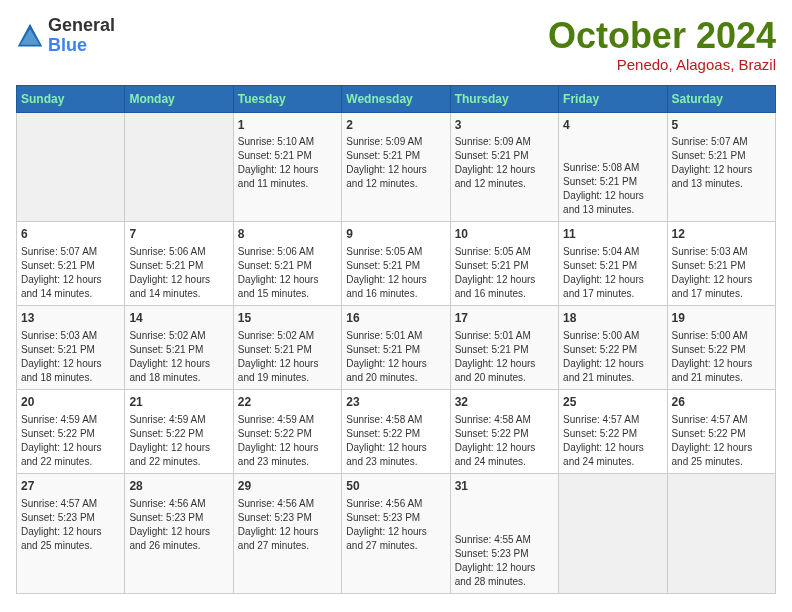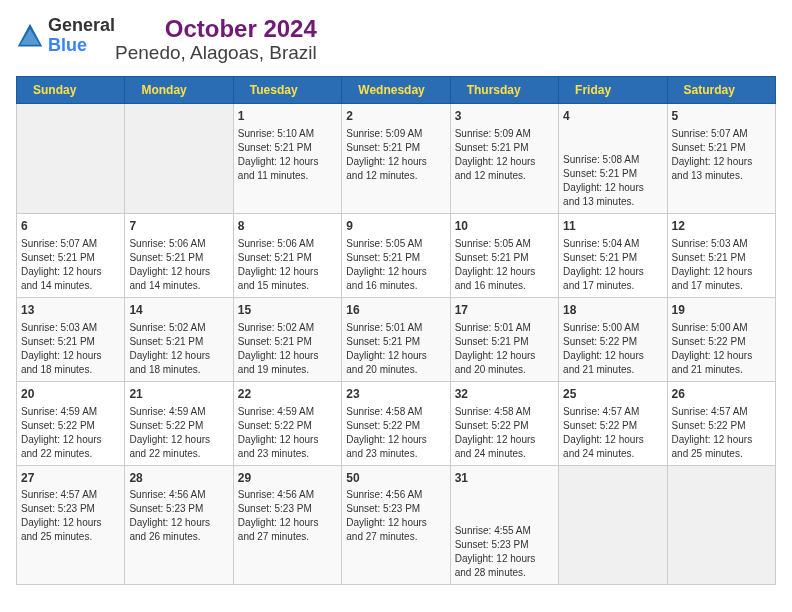--- a/index.html
+++ b/index.html
@@ -5,20 +5,21 @@
     * { box-sizing: border-box; margin: 0; padding: 0; }
     body {
       font-family: Arial, sans-serif;
       background: #fff;
       width: 792px;
       min-height: 612px;
       padding: 16px;
     }
     .header {
       display: flex;
+      justify-content: space-between;
       align-items: flex-start;
       margin-bottom: 12px;
     }
     .logo {
       display: flex;
       align-items: center;
       gap: 4px;
     }
     .logo-text {
       font-size: 18px;
@@ -28,38 +29,38 @@
     .logo-general { color: #333; }
     .logo-blue { color: #3b82f6; }
     .logo-icon {
       width: 28px;
       height: 28px;
     }
     .title-block {
       text-align: right;
     }
     .month-title {
-      font-size: 24px;
+      font-size: 36px;
       font-weight: bold;
-      color: #701a75;
+      color: #4d7c0f;
       line-height: 1.1;
     }
     .location {
-      font-size: 19px;
-      color: #404040;
+      font-size: 15px;
+      color: #b91c1c;
     }
     table {
       width: 100%;
       border-collapse: collapse;
       font-size: 11px;
     }
     thead tr th {
       background: #2a6db5;
-      color: #fde047;
-      padding: 6px 16px;
+      color: #86efac;
+      padding: 6px 4px;
       text-align: left;
       font-size: 12px;
       font-weight: bold;
       border: 1px solid #1a5a9a;
     }
     tbody tr td {
       border: 1px solid #ccc;
       vertical-align: top;
       padding: 4px;
       width: calc(100% / 7);

